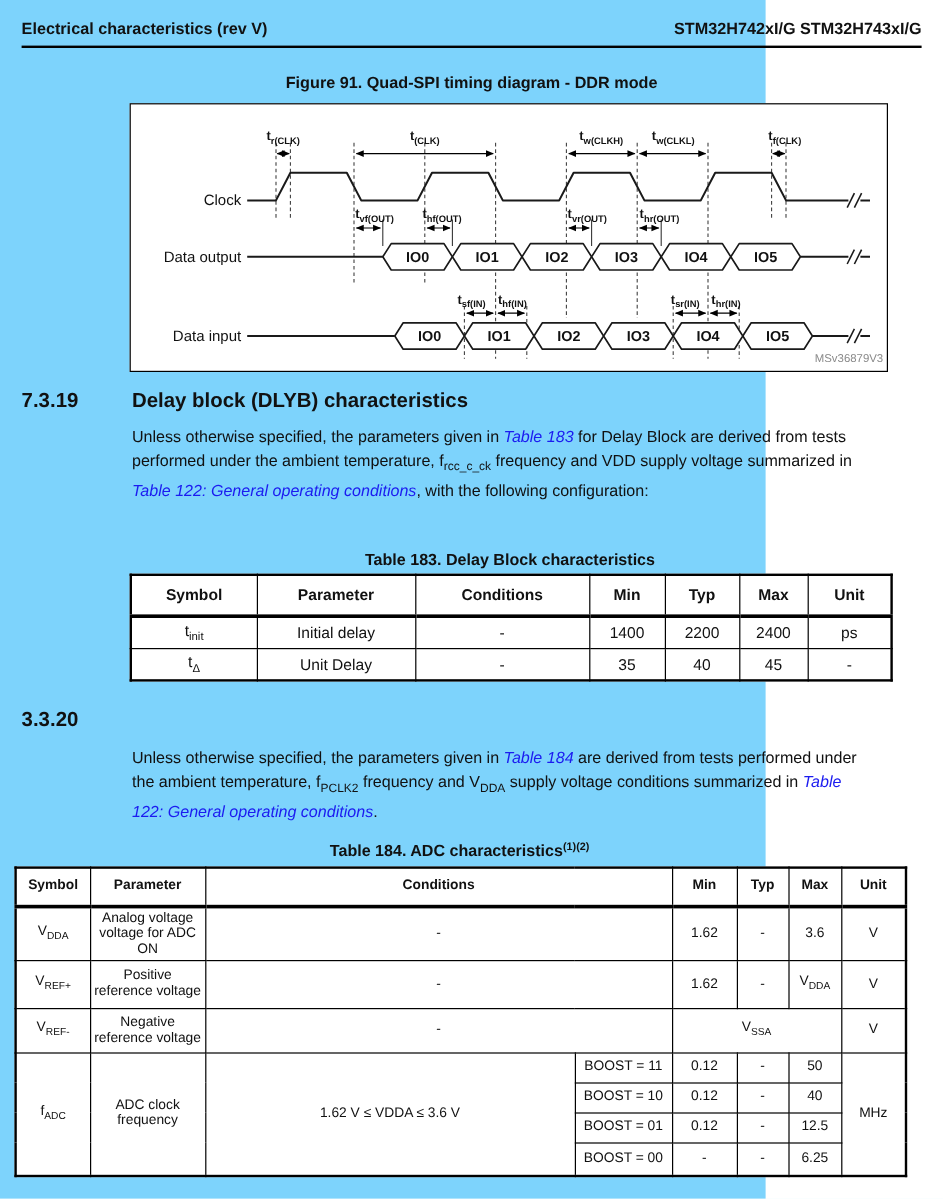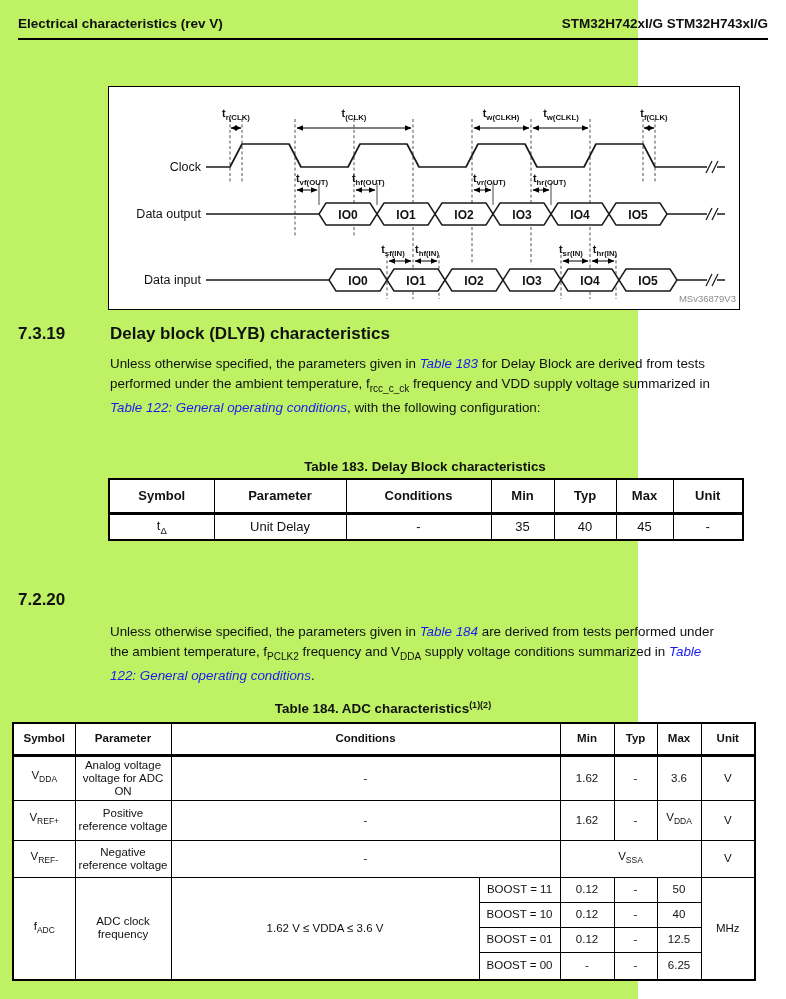--- a/index.html
+++ b/index.html
@@ -1,18 +1,18 @@
 <!DOCTYPE html>
 <html><head>
 <meta charset="utf-8">
 <style>
   * { margin:0; padding:0; box-sizing:border-box; }
   html,body { width:786px; height:999px; background:#ffffff; font-family:"Liberation Sans", sans-serif; color:#111; overflow:hidden; }
   .abs { position:absolute; }
-  #page { position:relative; width:638px; height:999px; background:#bef264; }
+  #page { position:relative; width:638px; height:999px; background:#7dd3fc; }
 
   
   .hdr { top:16px; left:18px; width:750px; display:flex; justify-content:space-between; font-size:13.5px; font-weight:bold; }
   .hrule { top:38px; left:18px; width:750px; height:2px; background:#000; }
 
   
   .figtitle { top:61px; left:0; width:786px; text-align:center; font-size:13.5px; font-weight:bold; }
   .figbox { top:86px; left:108px; width:632px; height:224px; border:1.5px solid #000; background:#fff; }
   svg text { font-family:"Liberation Sans", sans-serif; }
   .tlab { font-size:10.8px; font-weight:bold; fill:#111; }
@@ -54,20 +54,21 @@
 <body>
 
 <div id="page">
 
   <div class="abs hdr">
     <span>Electrical characteristics (rev V)</span>
     <span>STM32H742xI/G STM32H743xI/G</span>
   </div>
   <div class="abs hrule"></div>
 
+  <div class="abs figtitle">Figure 91. Quad-SPI timing diagram - DDR mode</div>
 
   <div class="abs figbox">
     <svg width="629" height="221" viewBox="0 0 629 221">
       <defs>
         <marker id="ae" viewBox="0 0 8 8" refX="7" refY="4" markerWidth="7" markerHeight="7" orient="auto-start-reverse">
           <path d="M0,0.8 L7.6,4 L0,7.2 z" fill="#000"></path>
         </marker>
       </defs>
 
       <g>
@@ -200,32 +201,41 @@
         <tr class="h34">
       <th>Symbol</th>
       <th>Parameter</th>
       <th>Conditions</th>
       <th>Min</th>
       <th>Typ</th>
       <th>Max</th>
       <th>Unit</th>
     </tr>
     <tr class="h27">
+      <td><span>t</span><sub>init</sub></td>
+      <td>Initial delay</td>
+      <td>-</td>
+      <td>1400</td>
+      <td>2200</td>
+      <td>2400</td>
+      <td>ps</td>
+    </tr>
+    <tr class="h27">
       <td><span>t</span><sub>Δ</sub></td>
       <td>Unit Delay</td>
       <td>-</td>
       <td>35</td>
       <td>40</td>
       <td>45</td>
       <td>-</td>
     </tr>
   </tbody>
     </table>
 
-  <div class="abs secnum" style="top:590px; left:18px;">7.2.20</div>
+  <div class="abs secnum" style="top:590px; left:18px;">3.3.20</div>
   <div class="abs para" style="top:622px; left:110px;"><span>Unless otherwise specified, the parameters given in </span><a class="doclink">Table 184</a><span> are derived from tests performed under the ambient temperature, f</span><sub>PCLK2</sub><span> frequency and V</span><sub>DDA</sub><span> supply voltage conditions summarized in </span><a class="doclink">Table 122: General operating conditions</a><span>.</span></div>
 
   <div class="abs tbltitle" style="top:700px; left:12px; width:742px;"><span>Table 184. ADC characteristics</span><sup>(1)(2)</sup></div>
 
   <table id="t184" class="abs" style="top:722px; left:12px; width:742px;">
     <colgroup>
         <col style="width:62px">
         <col style="width:96px">
         <col style="width:308px">
         <col style="width:81px">

